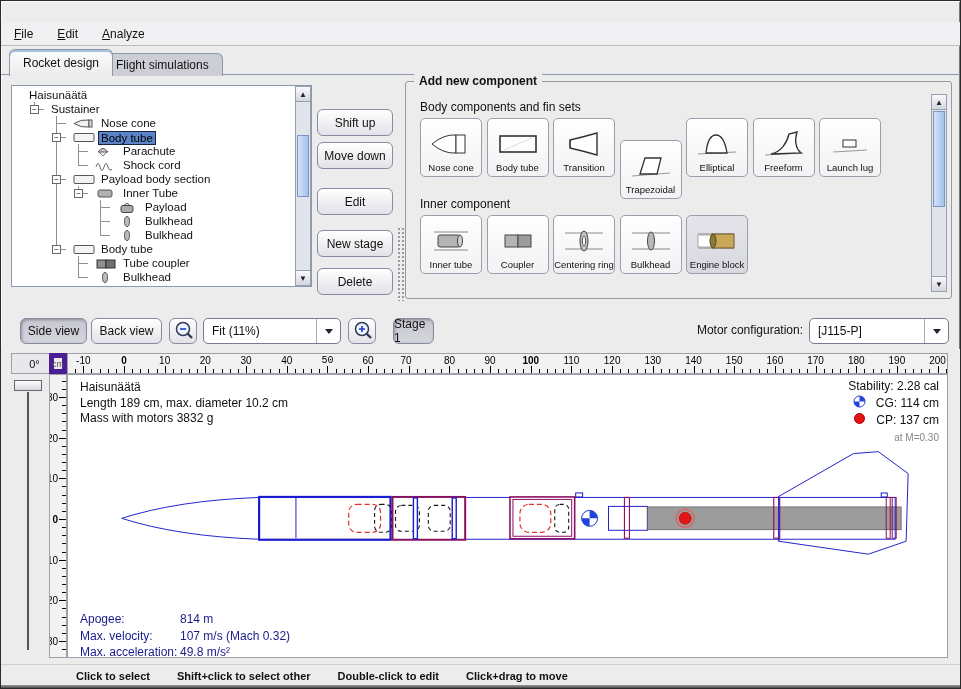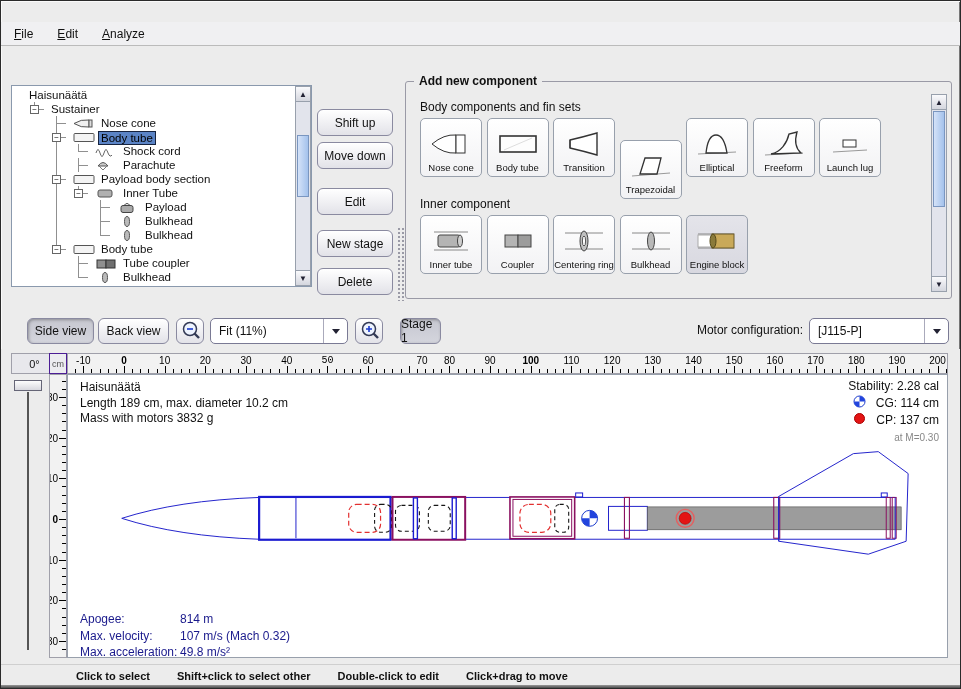--- a/index.html
+++ b/index.html
@@ -62,33 +62,33 @@
   .group-box{position:absolute;left:404px;top:6px;right:8px;height:218px;border:1px solid #9a9aa6;border-radius:3px;}
   .group-title{position:absolute;top:-8px;left:8px;background:#ececec;padding:0 5px;font-size:12px;font-weight:bold;color:#111;}
   .section-label{position:absolute;left:14px;font-size:12px;color:#111;}
   .comp-btn{position:absolute;width:62px;height:59px;border:1px solid #98a0ac;border-radius:5px;
     background:linear-gradient(#ffffff,#f2f2f4);display:flex;flex-direction:column;align-items:center;justify-content:flex-end;
     padding-bottom:3px;}
   .comp-btn.active{background:linear-gradient(#e4e4ea,#d8d8e0);}
   .comp-btn svg{margin-bottom:auto;margin-top:4px;}
   .comp-label{font-size:9.5px;line-height:1.1;text-align:center;color:#111;}
   
-  .view-toolbar{position:absolute;top:312px;left:16px;right:0;height:36px;font-size:12px;color:#111;}
+  .view-toolbar{position:absolute;top:312px;left:9px;right:0;height:36px;font-size:12px;color:#111;}
   .view-toolbar .btn{position:absolute;top:5px;height:26px;}
   .combo{position:absolute;top:5px;height:26px;border:1px solid #7a7a94;border-radius:5px;background:#fff;
     display:flex;align-items:center;font-size:12px;color:#111;padding-left:8px;}
   .combo .arrow{margin-left:auto;width:24px;align-self:stretch;border-left:1px solid #aab;
     display:flex;align-items:center;justify-content:center;}
   .combo .tri{width:0;height:0;border-left:4.5px solid transparent;border-right:4.5px solid transparent;border-top:5.5px solid #223;}
   .mc-label{position:absolute;top:10px;}
   
   .diagram{position:absolute;top:348px;left:0;right:0;height:315px;background:#ececec;}
   .rot-box{position:absolute;left:10px;top:4px;width:47px;height:21px;border:1px solid #a0a0aa;background:#e8e8ec;
     font-size:11px;display:flex;align-items:center;justify-content:center;color:#111;}
-  .unit-box{position:absolute;left:48px;top:4px;width:18px;height:21px;border:1px solid #4c1d95;background:#ececf0;
+  .unit-box{position:absolute;left:48px;top:4px;width:18px;height:21px;border:5px solid #4c1d95;background:#ececf0;
     font-size:9px;color:#555;display:flex;align-items:center;justify-content:center;}
   .h-ruler{position:absolute;left:66px;top:4px;right:12px;height:21px;background:#f2f2f2;border:1px solid #a0a0aa;overflow:hidden;}
   .h-tick{position:absolute;bottom:0;width:1px;background:#000;}
   .h-lab{position:absolute;top:1px;transform:translateX(-50%);font-size:10px;color:#000;}
   .v-ruler{position:absolute;left:48px;top:25px;width:18px;bottom:6px;background:#f2f2f2;border:1px solid #a0a0aa;overflow:hidden;}
   .v-tick{position:absolute;right:0;height:1px;background:#000;}
   .v-lab{position:absolute;right:8px;transform:translateY(-50%);font-size:10px;color:#000;}
   .v-slider-line{position:absolute;left:26px;top:43px;bottom:14px;width:2px;background:#555;}
   .v-slider-handle{position:absolute;left:13px;top:31px;width:28px;height:11px;background:linear-gradient(#fdfdfd,#d8d8de);
     border:1px solid #667;}
@@ -110,20 +110,27 @@
 
 <div class="window">
 
 
   <div class="menubar" id="menubar">
       <div class="menu-item">File</div>
       <div class="menu-item">Edit</div>
       <div class="menu-item">Analyze</div>
     </div>
 
+  <div class="tabbar">
+    <div class="baseline"></div>
+    <div id="tabs">
+        <div class="tab active">Rocket design</div>
+        <div class="tab inactive">Flight simulations</div>
+      </div>
+  </div>
 
   <div class="top-area">
     <div class="tree-panel">
       <div class="tree-rows" id="tree-rows">
           <div class="trow">
             <span class="tlabel" style="left: 16px;">Haisunäätä</span>
           </div>
           <div class="trow">
             <div class="tguide" style="left: 21px; top: 0px; width: 1px; height: 7px;"></div>
             <div class="tguide" style="left: 21px; top: 7px; height: 1px; width: 10px;"></div>
@@ -140,39 +147,39 @@
             <span class="tlabel" style="left: 88px;">Nose cone</span>
           </div>
           <div class="trow">
             <div class="tguide" style="left: 43px; top: 0px; width: 1px; height: 14px;"></div>
             <div class="tguide" style="left: 43px; top: 7px; height: 1px; width: 10px;"></div>
             <div class="thandle" style="left: 39px;">−</div>
             <span class="ticon" style="left: 60px;"><svg width="24" height="13" viewBox="0 0 24 13">
                 <rect x="1" y="2.5" width="20" height="8" rx="1" fill="#f4f4f4" stroke="#555"></rect>
               </svg></span>
             <span class="tlabel selected" style="left: 88px;">Body tube</span>
-          </div>
-          <div class="trow">
-            <div class="tguide" style="left: 43px; top: 0px; width: 1px; height: 14px;"></div>
-            <div class="tguide" style="left: 65px; top: 0px; width: 1px; height: 7px;"></div>
-            <div class="tguide" style="left: 65px; top: 7px; height: 1px; width: 10px;"></div>
-            <span class="ticon" style="left: 82px;"><svg width="24" height="13" viewBox="0 0 24 13">
-                <path d="M1,8 q2,-7 4,0 q2,7 4,0 q2,-7 4,0 q2,5 4,2" fill="none" stroke="#666"></path>
-              </svg></span>
-            <span class="tlabel" style="left: 110px;">Shock cord</span>
           </div>
           <div class="trow">
             <div class="tguide" style="left: 43px; top: 0px; width: 1px; height: 14px;"></div>
             <div class="tguide" style="left: 65px; top: 0px; width: 1px; height: 14px;"></div>
             <div class="tguide" style="left: 65px; top: 7px; height: 1px; width: 10px;"></div>
             <span class="ticon" style="left: 82px;"><svg width="24" height="13" viewBox="0 0 24 13">
                 <path d="M3,7 Q8,0 13,7 Z" fill="#ccc" stroke="#555"></path>
                 <path d="M4,7 L8,11 L12,7" fill="none" stroke="#777"></path>
               </svg></span>
             <span class="tlabel" style="left: 110px;">Parachute</span>
+          </div>
+          <div class="trow">
+            <div class="tguide" style="left: 43px; top: 0px; width: 1px; height: 14px;"></div>
+            <div class="tguide" style="left: 65px; top: 0px; width: 1px; height: 7px;"></div>
+            <div class="tguide" style="left: 65px; top: 7px; height: 1px; width: 10px;"></div>
+            <span class="ticon" style="left: 82px;"><svg width="24" height="13" viewBox="0 0 24 13">
+                <path d="M1,8 q2,-7 4,0 q2,7 4,0 q2,-7 4,0 q2,5 4,2" fill="none" stroke="#666"></path>
+              </svg></span>
+            <span class="tlabel" style="left: 110px;">Shock cord</span>
           </div>
           <div class="trow">
             <div class="tguide" style="left: 43px; top: 0px; width: 1px; height: 14px;"></div>
             <div class="tguide" style="left: 43px; top: 7px; height: 1px; width: 10px;"></div>
             <div class="thandle" style="left: 39px;">−</div>
             <span class="ticon" style="left: 60px;"><svg width="24" height="13" viewBox="0 0 24 13">
                 <rect x="1" y="2.5" width="20" height="8" rx="1" fill="#f4f4f4" stroke="#555"></rect>
               </svg></span>
             <span class="tlabel" style="left: 88px;">Payload body section</span>
           </div>
@@ -503,21 +510,21 @@
         <div class="h-tick" style="left: 869.6px; height: 7px;"></div>
         <div class="h-tick" style="left: 877.736px; height: 4px;"></div>
         <span class="h-lab" style="left: 15.32px;">-10</span>
         <span class="h-lab" style="left: 56px; font-weight: bold;">0</span>
         <span class="h-lab" style="left: 96.68px;">10</span>
         <span class="h-lab" style="left: 137.36px;">20</span>
         <span class="h-lab" style="left: 178.04px;">30</span>
         <span class="h-lab" style="left: 218.72px;">40</span>
         <span class="h-lab" style="left: 259.4px; font-family: Liberation Mono, monospace;">50</span>
         <span class="h-lab" style="left: 300.08px;">60</span>
-        <span class="h-lab" style="left: 354px;">70</span>
+        <span class="h-lab" style="left: 338px;">70</span>
         <span class="h-lab" style="left: 381.44px;">80</span>
         <span class="h-lab" style="left: 422.12px;">90</span>
         <span class="h-lab" style="left: 462.8px; font-weight: bold;">100</span>
         <span class="h-lab" style="left: 503.48px;">110</span>
         <span class="h-lab" style="left: 544.16px;">120</span>
         <span class="h-lab" style="left: 584.84px;">130</span>
         <span class="h-lab" style="left: 625.52px;">140</span>
         <span class="h-lab" style="left: 666.2px;">150</span>
         <span class="h-lab" style="left: 706.88px;">160</span>
         <span class="h-lab" style="left: 747.56px;">170</span>

